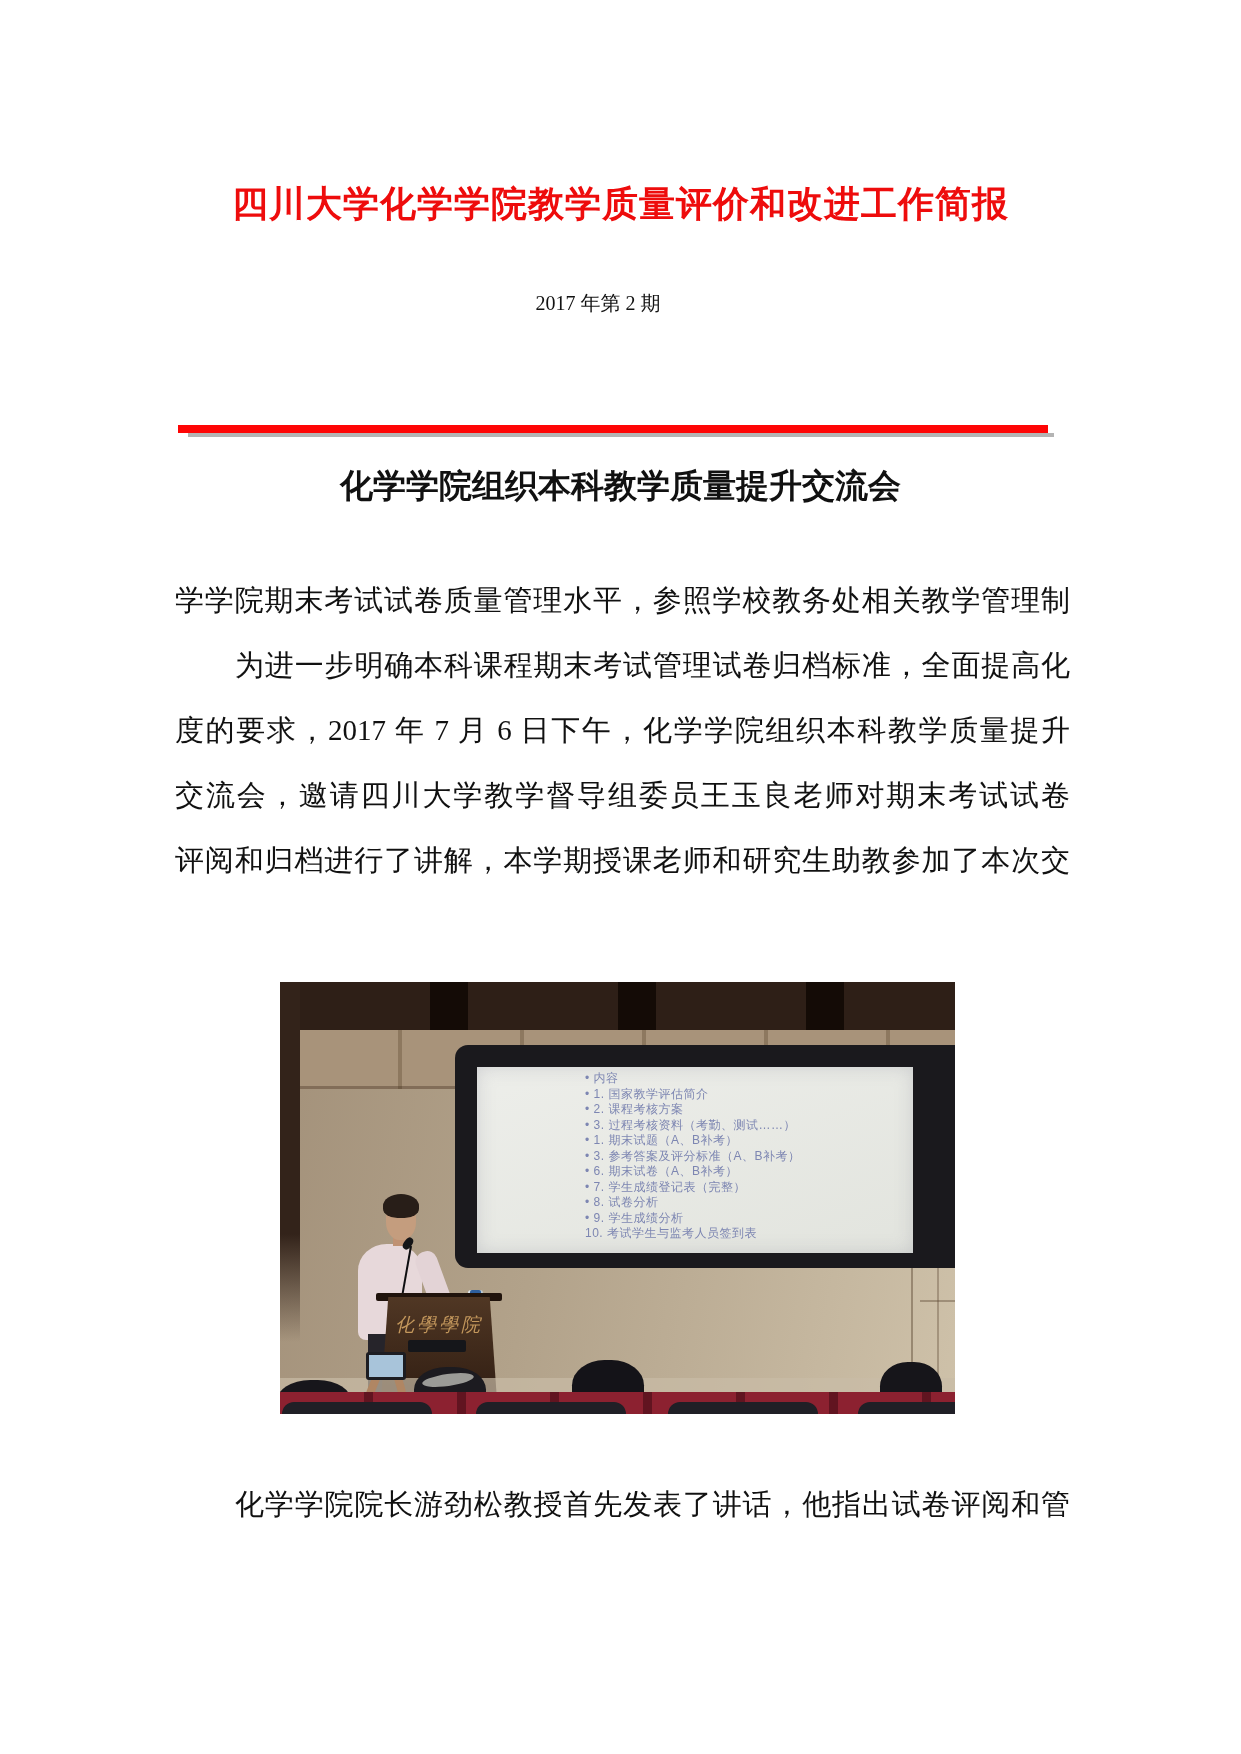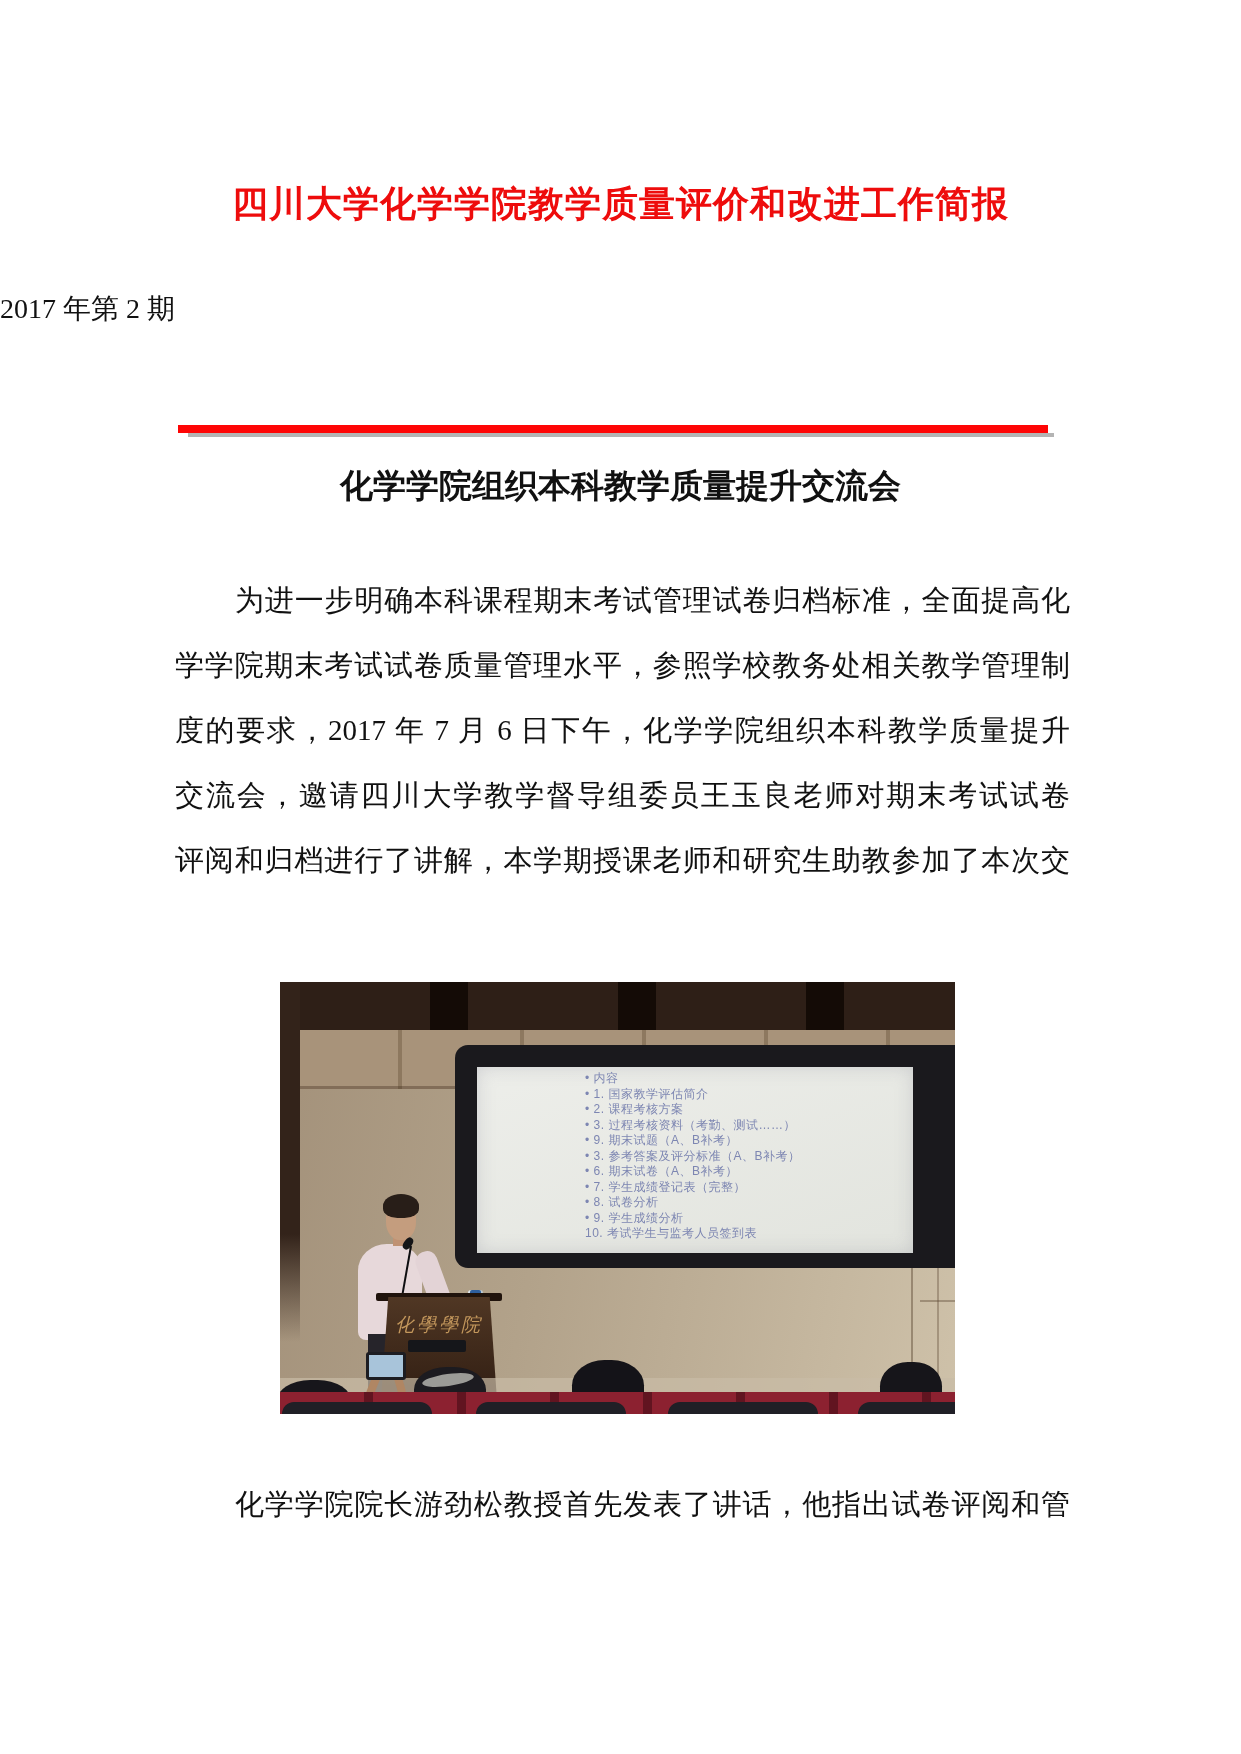--- a/index.html
+++ b/index.html
@@ -2,21 +2,21 @@
 <html><head>
 <meta charset="utf-8">
 <style>
   html,body{margin:0;padding:0;background:#ffffff;}
   .page{position:relative;width:1241px;height:1754px;background:#ffffff;overflow:hidden;
         font-family:"Liberation Serif","DejaVu Serif",serif;color:#111;}
 
   .doc-title{position:absolute;top:180px;left:0;width:1241px;text-align:center;
              font-family:"Liberation Sans","DejaVu Sans",sans-serif;font-weight:bold;
              font-size:36px;letter-spacing:1px;color:#ee0c0c;}
-  .issue{position:absolute;top:290px;left:0;width:1196px;font-size:28px;}
+  .issue{position:absolute;top:290px;left:0;width:1196px;text-align:center;font-size:20px;}
   .pubrow{position:absolute;top:384px;left:178px;width:870px;display:flex;
           justify-content:space-between;align-items:baseline;font-size:28px;}
   .rule-red{position:absolute;top:425px;left:178px;width:870px;height:8px;background:#fe0505;}
   .rule-shadow{position:absolute;top:433px;left:188px;width:866px;height:4px;background:#b4b4b4;}
   .art-title{position:absolute;top:464px;left:0;width:1241px;text-align:center;
              font-family:"Liberation Sans","DejaVu Sans",sans-serif;font-weight:bold;font-size:33px;}
 
   .para{position:absolute;left:175px;width:895px;font-size:29px;}
   .para1{top:568px;}
   .para2{top:1472px;}
@@ -101,43 +101,43 @@
   <div class="doc-title">四川大学化学学院教学质量评价和改进工作简报</div>
 
   <div class="issue">2017 年第 2 期</div>
 
   <div class="rule-red"></div>
   <div class="rule-shadow"></div>
 
   <div class="art-title">化学学院组织本科教学质量提升交流会</div>
 
   <div class="para para1">
+      <div class="pline">学学院期末考试试卷质量管理水平，参照学校教务处相关教学管理制</div>
       <div class="pline indent">为进一步明确本科课程期末考试管理试卷归档标准，全面提高化</div>
-      <div class="pline">学学院期末考试试卷质量管理水平，参照学校教务处相关教学管理制</div>
       <div class="pline">度的要求，2017 年 7 月 6 日下午，化学学院组织本科教学质量提升</div>
       <div class="pline">交流会，邀请四川大学教学督导组委员王玉良老师对期末考试试卷</div>
       <div class="pline">评阅和归档进行了讲解，本学期授课老师和研究生助教参加了本次交</div>
     </div>
 
   <figure class="photo">
     <div class="ph-ceiling"></div>
     <div class="ph-fascia"></div>
     <div class="ph-pillar"></div>
     <div class="ph-seam1"></div>
     <div class="ph-seam2"></div>
     <div class="ph-molding"></div>
 
     <div class="ph-frame">
       <div class="ph-surface">
         <div class="ph-slide">
             <div class="sline">• 内容</div>
             <div class="sline">• 1. 国家教学评估简介</div>
             <div class="sline">• 2. 课程考核方案</div>
             <div class="sline">• 3. 过程考核资料（考勤、测试……）</div>
-            <div class="sline">• 9. 期末试题（A、B补考）</div>
+            <div class="sline">• 1. 期末试题（A、B补考）</div>
             <div class="sline">• 3. 参考答案及评分标准（A、B补考）</div>
             <div class="sline">• 6. 期末试卷（A、B补考）</div>
             <div class="sline">• 7. 学生成绩登记表（完整）</div>
             <div class="sline">• 8. 试卷分析</div>
             <div class="sline">• 9. 学生成绩分析</div>
             <div class="sline">10. 考试学生与监考人员签到表</div>
           </div>
       </div>
     </div>
 

